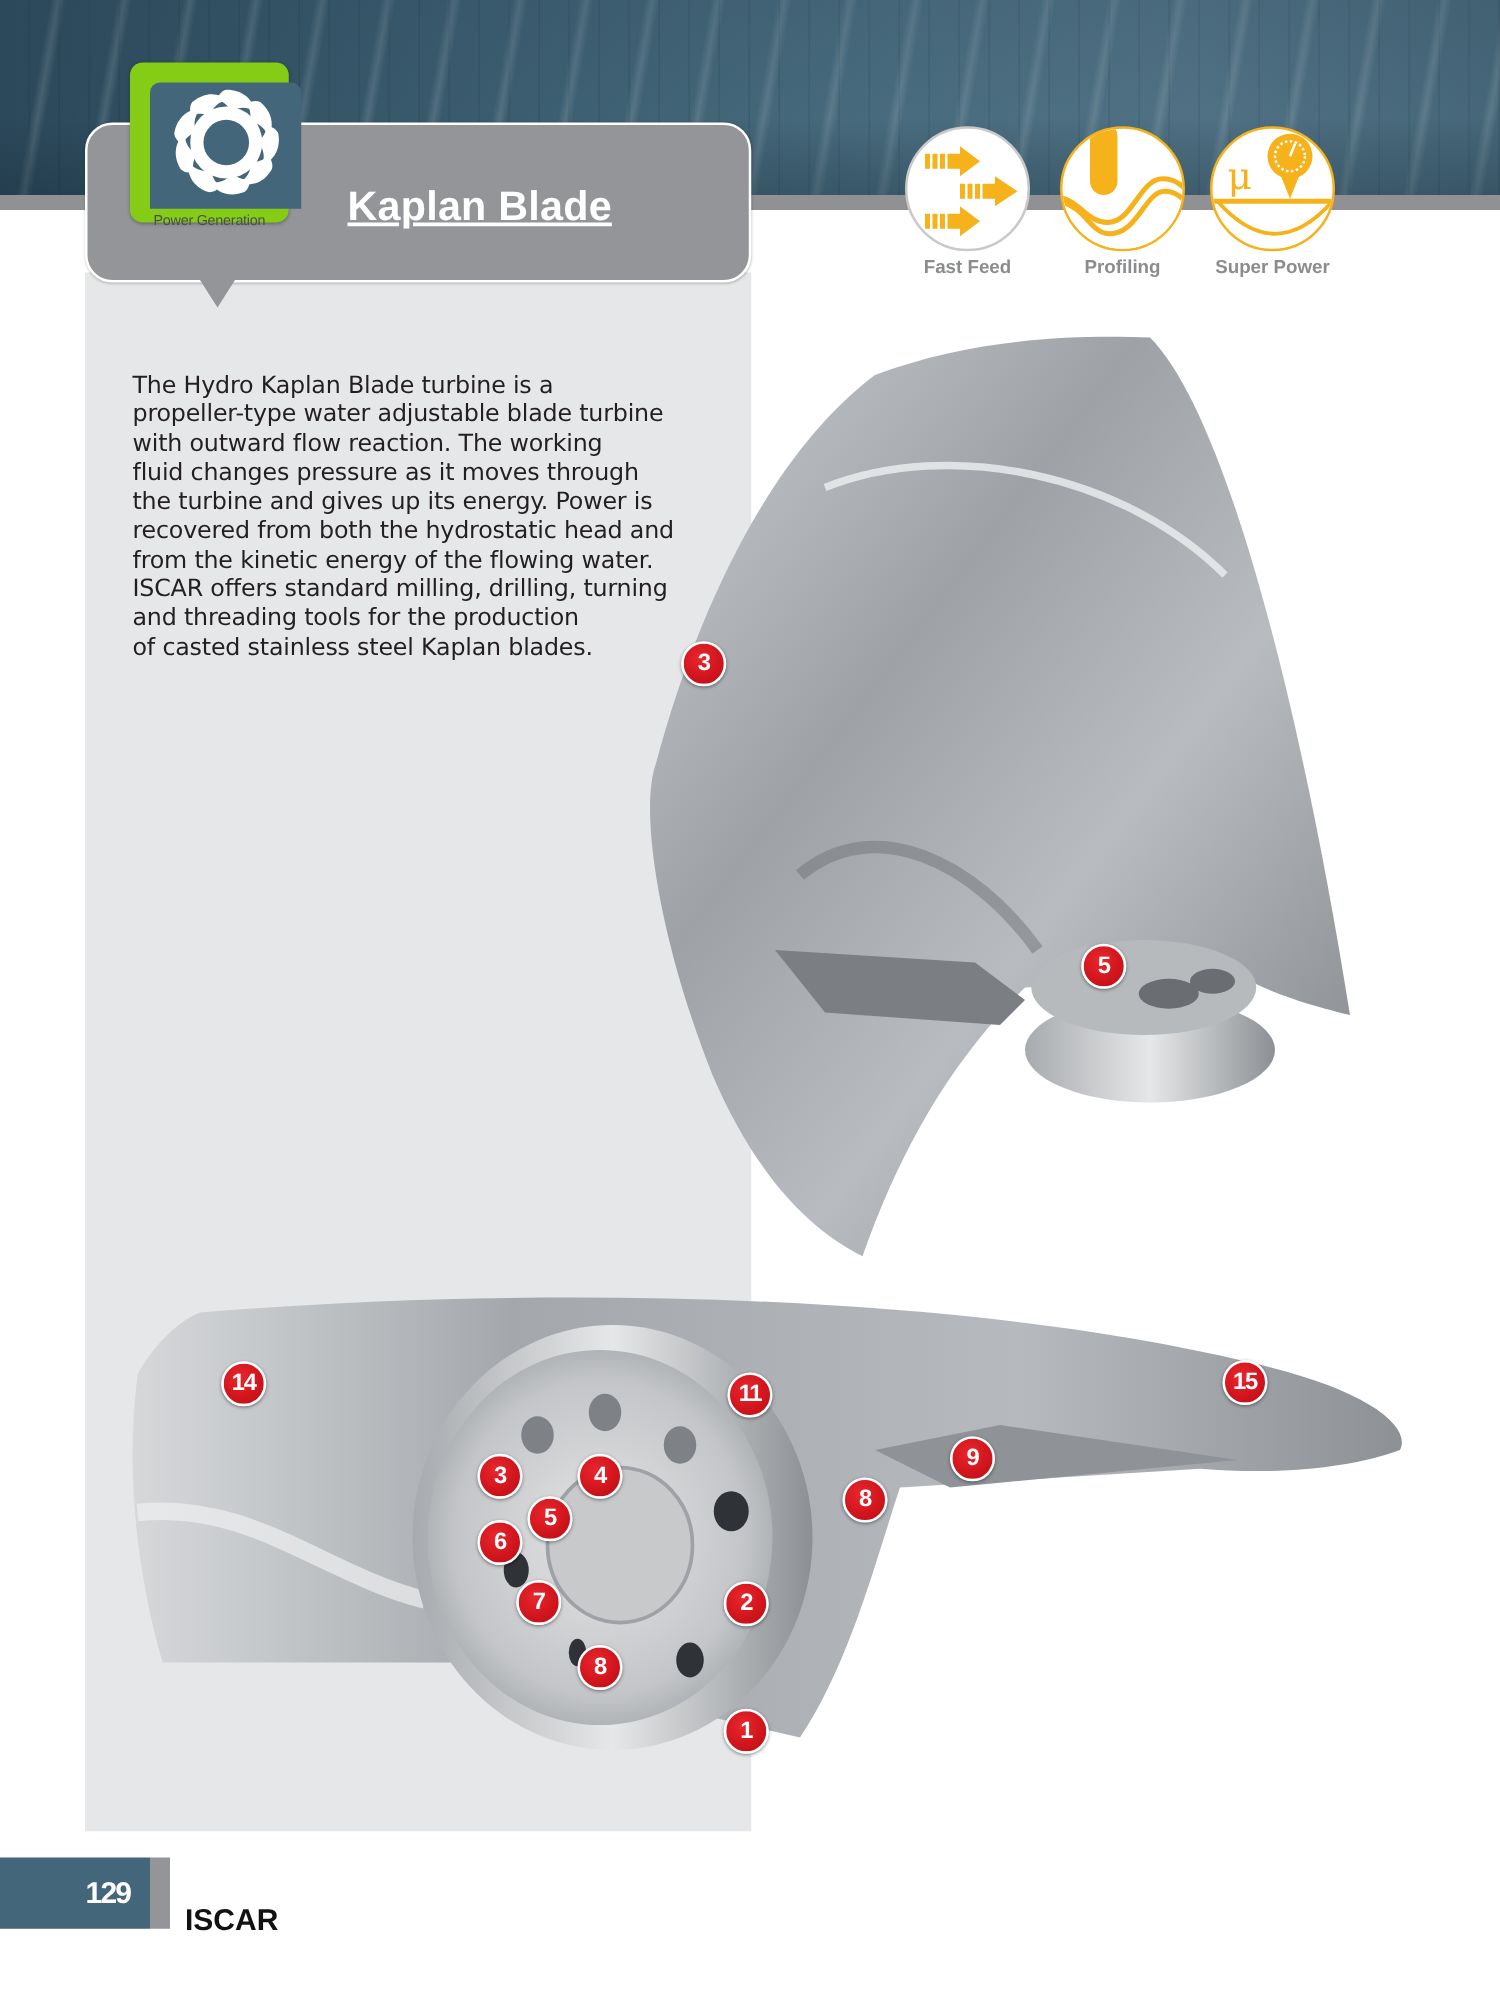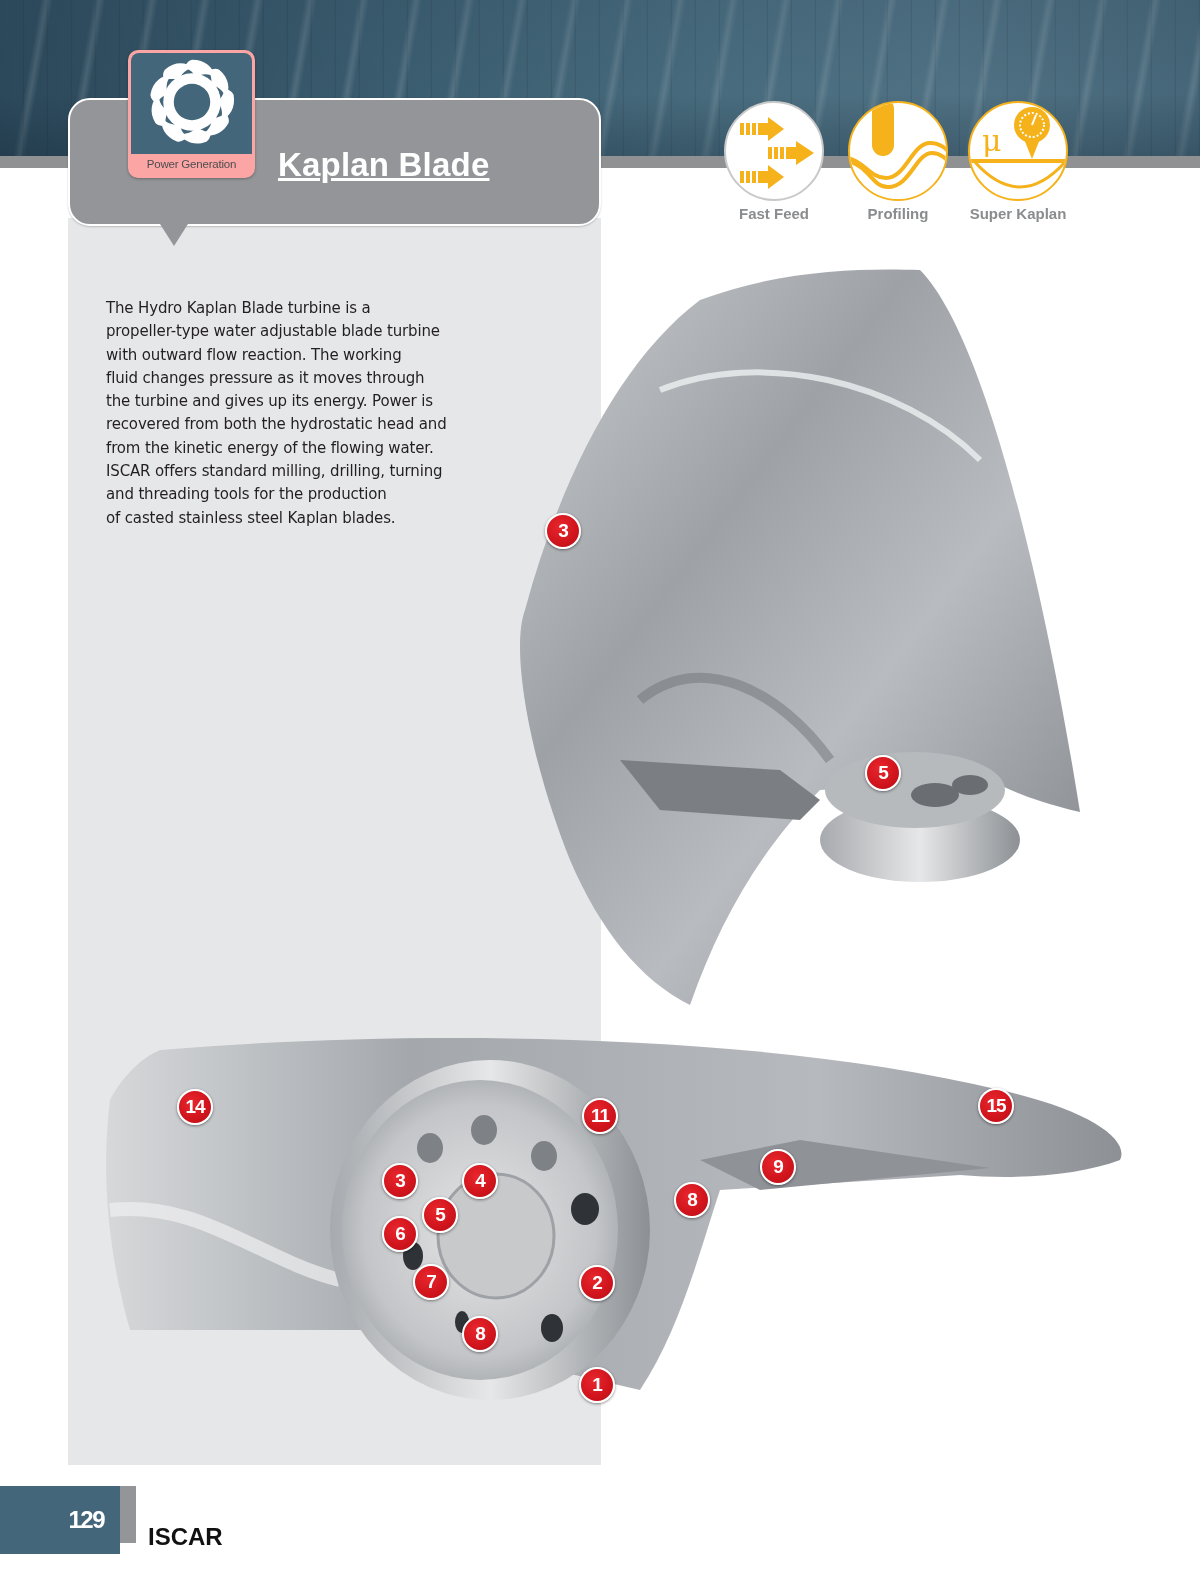--- a/index.html
+++ b/index.html
@@ -31,23 +31,22 @@
     border-left: 14px solid transparent; border-right: 14px solid transparent;
     border-top: 22px solid #939598;
   }
   .page-title {
     position: absolute; left: 278px; top: 146px; font-size: 33px; font-weight: bold; color: #ffffff; letter-spacing: 0.2px; text-decoration: underline;
   }
 
   
   .category-badge {
     position: absolute; left: 104px; top: 50px; width: 127px; height: 128px;
-    background: #fca5a5; border-radius: 10px; padding: 3px;
+    background: #84cc16; border-radius: 10px; padding: 16px;
     box-shadow: 0 1px 3px rgba(0,0,0,0.3);
-    margin-left: 24px;
   }
   .category-badge .badge-icon-box {
     width: 121px; height: 101px; background: #44667a; border-radius: 8px 8px 0 0;
     display: flex; align-items: center; justify-content: center;
   }
   .category-badge .badge-label {
     text-align: center; font-size: 11.5px; color: #4d4d4f; margin-top: 4px; letter-spacing: -0.2px;
   }
 
   
@@ -55,40 +54,40 @@
   .feature { position: absolute; top: 0; width: 104px; text-align: center; }
   .feature .circle {
     width: 100px; height: 100px; border-radius: 50%; background: #ffffff;
     border: 2px solid #c9c9c9; margin: 0 auto; overflow: hidden; position: relative;
   }
   .feature .f-label { margin-top: 4px; font-size: 15px; font-weight: bold; color: #8a8c8e; white-space: nowrap; }
 
   
   .intro {
     position: absolute; left: 106px; top: 297px; width: 440px;
-    font-family: "DejaVu Sans", sans-serif; font-size: 15px; line-height: 23.3px; color: #231f20;
+    font-family: "DejaVu Sans", sans-serif; font-size: 19px; line-height: 23.3px; color: #231f20;
     letter-spacing: -0.15px; white-space: pre-line;
   }
 
   
   .blade-art { position: absolute; left: 0; top: 0; width: 1200px; height: 1591px; pointer-events: none; }
 
   
   .marker {
     position: absolute; width: 36px; height: 36px; border-radius: 50%;
     background: radial-gradient(circle at 40% 35%, #e8262d 0%, #d0141c 60%, #b50e15 100%);
     border: 2.5px solid #ffffff; color: #ffffff; font-weight: bold; font-size: 19px;
     display: flex; align-items: center; justify-content: center; letter-spacing: -1px;
     box-shadow: 0 1px 3px rgba(0,0,0,0.45);
     transform: translate(-50%, -50%);
   }
 
   
   .footer-num {
-    position: absolute; left: 0; top: 1486px; width: 120px; height: 68px; background: #44667a;
+    position: absolute; left: 0; top: 1486px; width: 120px; height: 57px; background: #44667a;
     color: #ffffff; font-weight: bold; font-size: 24px; display: flex; align-items: center; justify-content: flex-end;
     padding-right: 16px; letter-spacing: -1.5px;
   }
   .footer-accent { position: absolute; left: 120px; top: 1486px; width: 16px; height: 57px; background: #939598; }
   .footer-brand { position: absolute; left: 148px; top: 1499px; font-weight: bold; font-size: 24px; color: #111111; margin-top: 24px; }
 </style>
 </head>
 <body>
 
 <div class="banner"></div>
@@ -172,21 +171,21 @@
           <text x="12" y="48" font-size="30" fill="#f5b21b" font-family="DejaVu Serif, serif">μ</text>
           <circle cx="62" cy="22" r="18" fill="#f5b21b"></circle>
           <circle cx="62" cy="22" r="12" fill="none" stroke="#ffffff" stroke-width="2" stroke-dasharray="2 2"></circle>
           <line x1="62" y1="22" x2="66" y2="12" stroke="#ffffff" stroke-width="2"></line>
           <polygon points="54,36 70,36 62,56" fill="#f5b21b"></polygon>
           <line x1="0" y1="58" x2="100" y2="58" stroke="#f5b21b" stroke-width="4"></line>
           <path d="M 4 58 Q 50 110 96 58" fill="none" stroke="#f5b21b" stroke-width="3"></path>
         </svg>
       </span>
     </div>
-    <div class="f-label">Super Kaplan</div>
+    <div class="f-label">Super Power</div>
   </div>
 </div>
 
 <div class="intro">The Hydro Kaplan Blade turbine is a
 propeller-type water adjustable blade turbine
 with outward flow reaction. The working
 fluid changes pressure as it moves through
 the turbine and gives up its energy. Power is
 recovered from both the hydrostatic head and
 from the kinetic energy of the flowing water.

